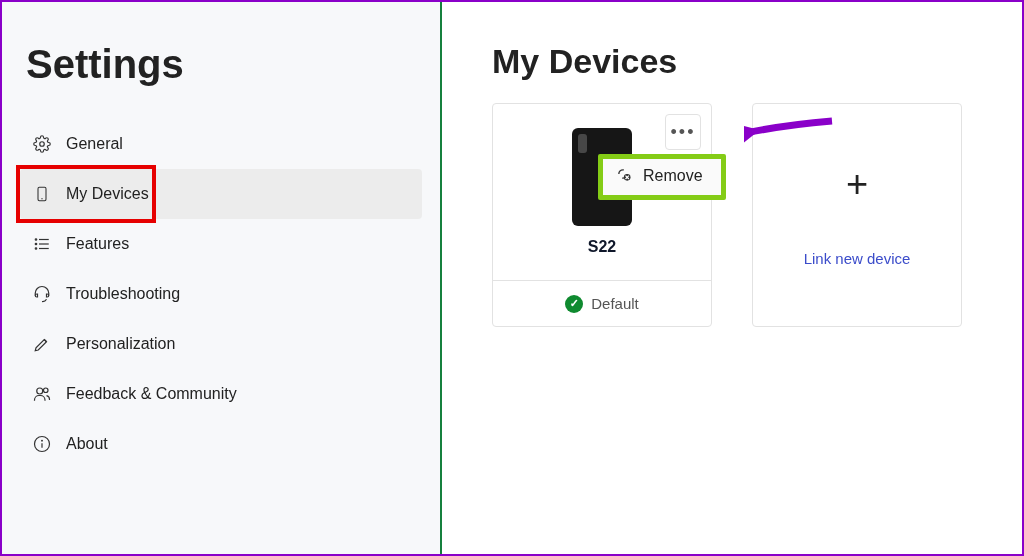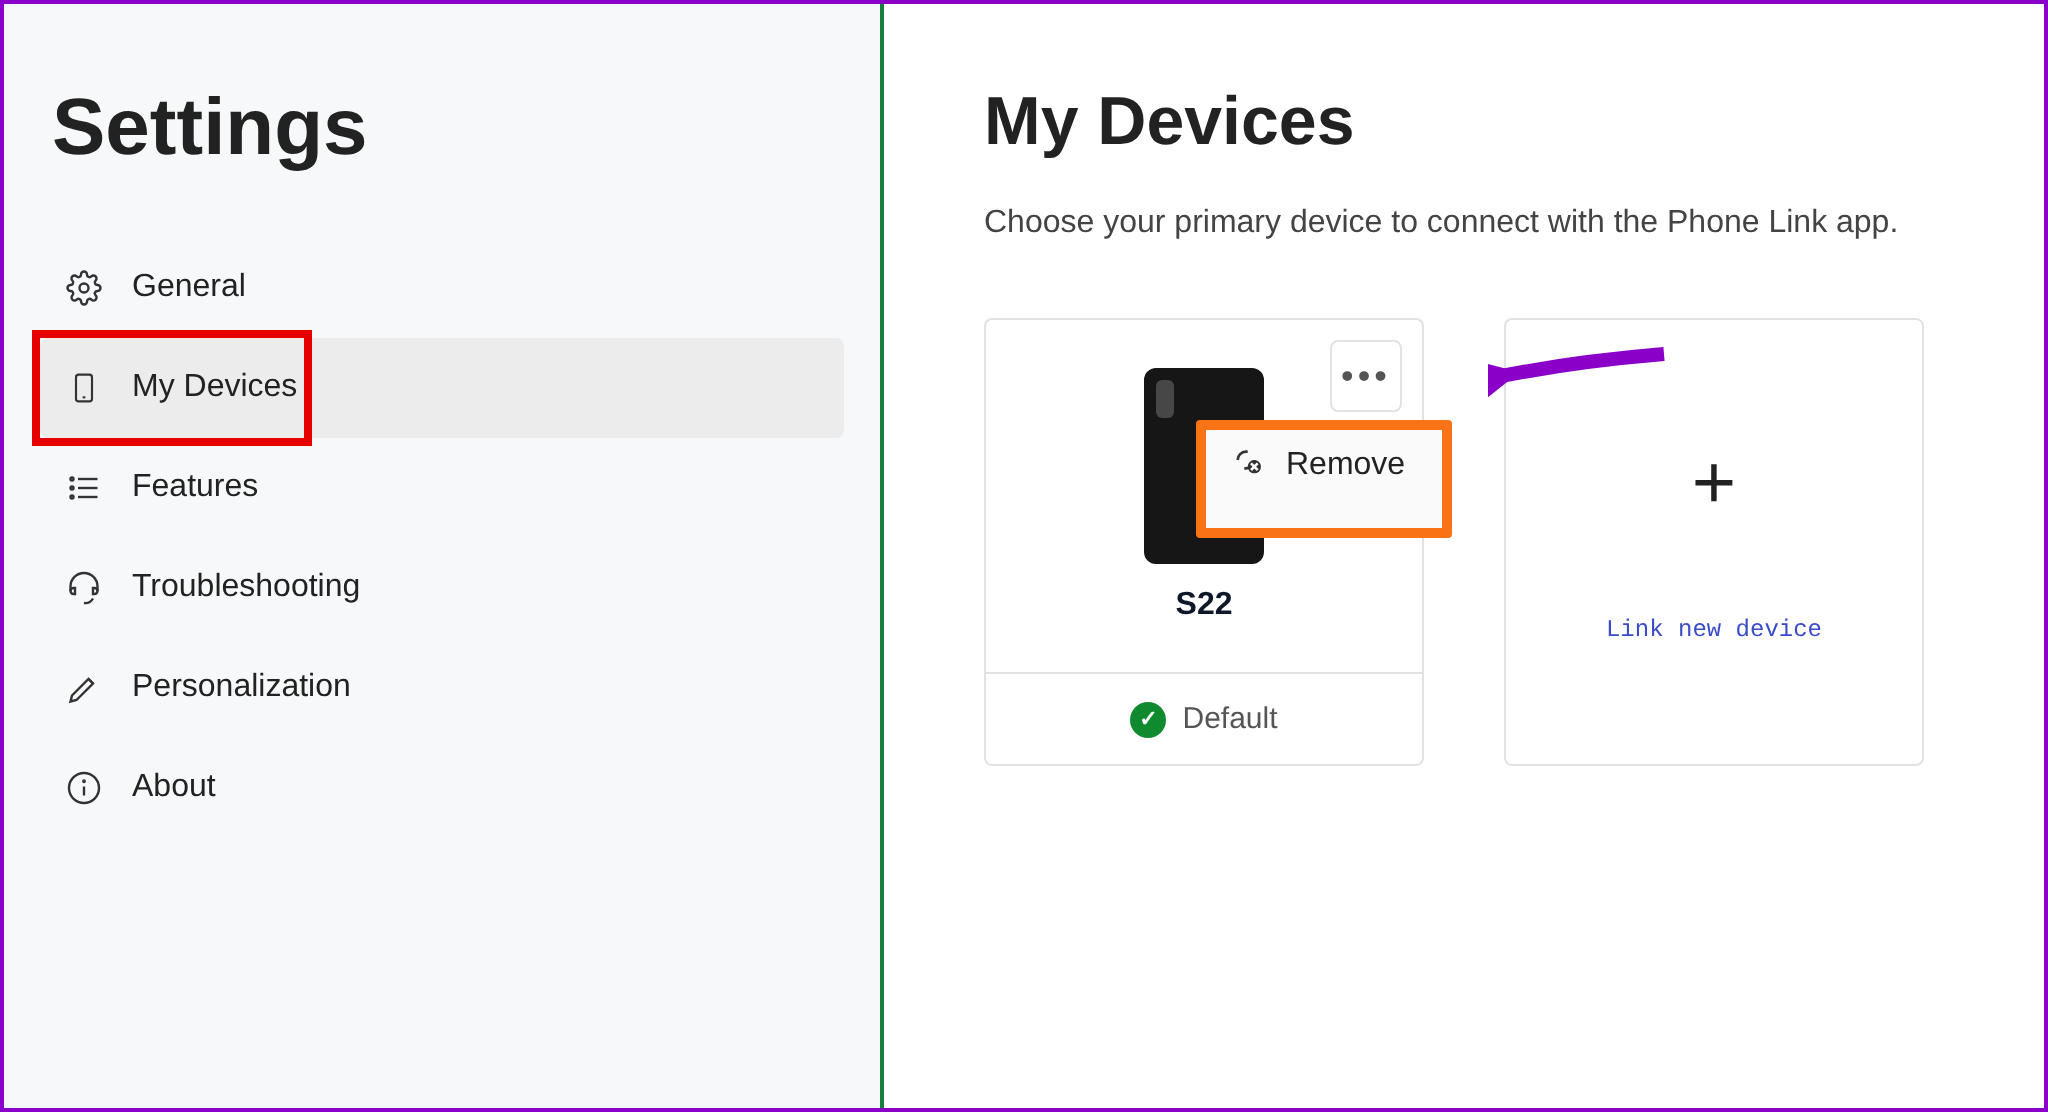--- a/index.html
+++ b/index.html
@@ -20,23 +20,23 @@
     .device-card { width: 220px; height: 224px; border: 1px solid #e2e2e2; border-radius: 4px; background: #fff; position: relative; display: flex; flex-direction: column; align-items: center; padding-top: 18px; }
     .more-btn { position: absolute; top: 10px; right: 10px; width: 36px; height: 36px; border: 1px solid #e2e2e2; border-radius: 4px; display: flex; align-items: center; justify-content: center; background: #fff; cursor: pointer; font-size: 18px; letter-spacing: 2px; color: #555; }
     .phone-graphic { width: 60px; height: 98px; background: #161616; border-radius: 6px; position: relative; margin-top: 6px; }
     .phone-graphic::before { content: ""; position: absolute; top: 6px; left: 6px; width: 9px; height: 19px; background: #474747; border-radius: 3px; }
     .device-name { font-weight: 600; font-size: 16px; color: #0f172a; margin-top: 12px; }
     .device-footer { width: 100%; border-top: 1px solid #e2e2e2; height: 46px; display: flex; align-items: center; justify-content: center; gap: 8px; font-size: 15px; color: #555; margin-top: auto; }
     .check { width: 18px; height: 18px; border-radius: 50%; background: #0f8a2f; display: flex; align-items: center; justify-content: center; color: #fff; font-size: 11px; font-weight: bold; }
     
     .link-card { width: 210px; height: 224px; border: 1px solid #e2e2e2; border-radius: 4px; background: #fff; display: flex; flex-direction: column; align-items: center; justify-content: center; cursor: pointer; }
     .plus { font-size: 38px; color: #222; font-weight: 300; margin-bottom: 44px; }
-    .link-label { color: #3b4cca; font-size: 12px; font-family: Liberation Mono, monospace; }
+    .link-label { color: #3b4cca; font-size: 15px; }
     
-    .popup { position: absolute; left: 105px; top: 50px; border: 5px solid #f97316; background: #fafafa; border-radius: 2px; padding: 6px 18px 20px 10px; display: flex; align-items: center; gap: 10px; z-index: 10; cursor: pointer; }
+    .popup { position: absolute; left: 105px; top: 50px; border: 5px solid #84cc16; background: #fafafa; border-radius: 2px; padding: 6px 18px 8px 10px; display: flex; align-items: center; gap: 10px; z-index: 10; cursor: pointer; }
     .popup-text { font-size: 16px; color: #222; }
     
     .arrow-annotation { position: absolute; left: 252px; top: 12px; z-index: 5; pointer-events: none; }
   </style>
 </head>
 <body>
 
 <aside class="sidebar">
   <h1 class="sidebar-title">Settings</h1>
   <ul class="nav-list">
@@ -91,37 +91,47 @@
     <li class="nav-item">
       <span class="icon-wrap">
         <svg width="18" height="18" viewBox="0 0 24 24" fill="none" stroke="currentColor" stroke-width="1.6">
             <path d="M3 21l4-1 11-11-3-3L4 17l-1 4z"></path>
             <path d="M15 6l3 3"></path>
           </svg>
       </span>
       <span>Personalization</span>
     </li>
 
+    <li class="nav-item">
+      <span class="icon-wrap">
+        <svg width="18" height="18" viewBox="0 0 24 24" fill="none" stroke="currentColor" stroke-width="1.6">
+            <circle cx="9" cy="8" r="4"></circle>
+            <path d="M2 21v-1a6 6 0 0 1 6-6h2a6 6 0 0 1 6 6v1"></path>
+            <circle cx="17" cy="7" r="3"></circle>
+            <path d="M22 20v-1a5 5 0 0 0-4-4.9"></path>
+          </svg>
+      </span>
+      <span>Feedback &amp; Community</span>
+    </li>
 
     <li class="nav-item">
       <span class="icon-wrap">
         <svg width="18" height="18" viewBox="0 0 24 24" fill="none" stroke="currentColor" stroke-width="1.6">
             <circle cx="12" cy="12" r="10"></circle>
             <line x1="12" y1="11" x2="12" y2="17"></line>
             <circle cx="12" cy="7.5" r="0.5" fill="currentColor"></circle>
           </svg>
       </span>
       <span>About</span>
     </li>
   </ul>
 </aside>
 
 <main class="main">
   <h1 class="main-title">My Devices</h1>
-  <p class="main-subtitle">Choose your primary device to connect with the Phone Link app.</p>
 
   <div class="card-row" style="position:relative;">
 
     <div class="device-card">
       <button class="more-btn">
         <span>•••</span>
       </button>
       <div class="phone-graphic"></div>
       <div class="device-name">S22</div>
       <div class="device-footer">

